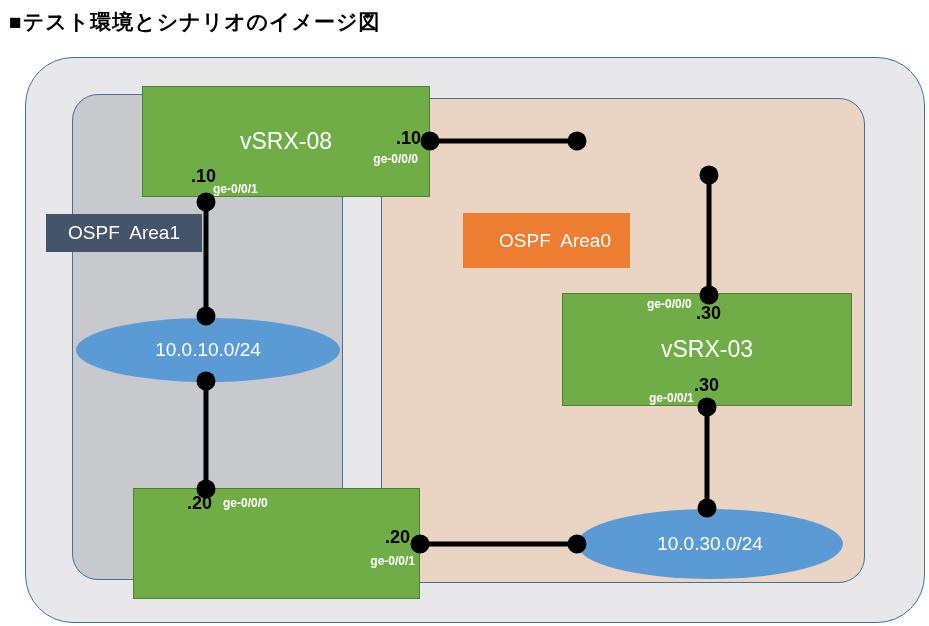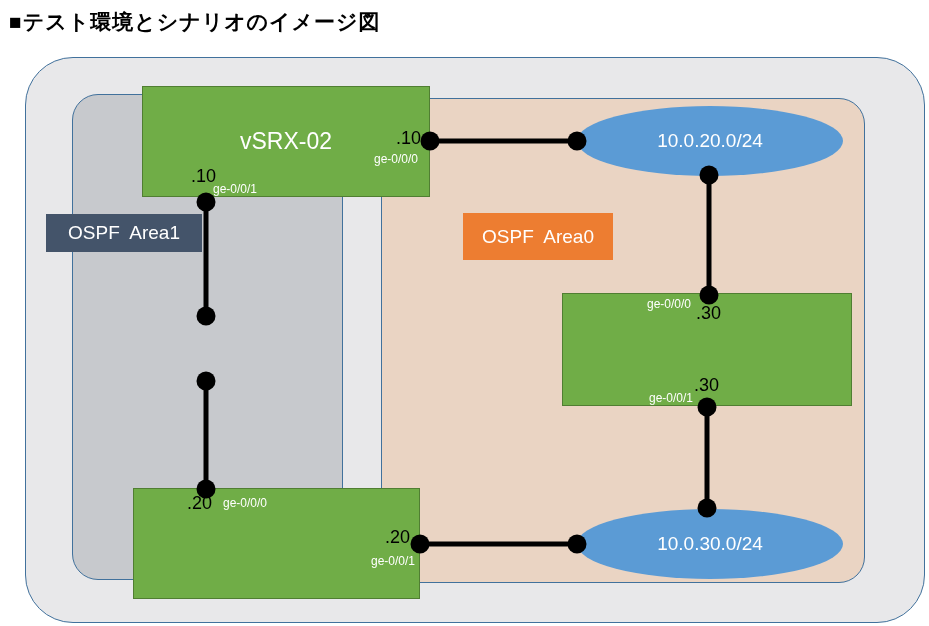--- a/index.html
+++ b/index.html
@@ -32,33 +32,33 @@
     border-radius:26px; box-sizing:border-box; z-index:1;
   }
   .area1{ left:72px; top:94px; width:271px; height:486px; background:var(--area1-fill);}
   .area0{ left:381px; top:98px; width:484px; height:485px; background:var(--area0-fill);}
   .arealabel{
     position:absolute; z-index:3; color:#fff; font-size:19px;
     display:flex; align-items:center; justify-content:center;
     white-space:pre; z-index:3;
   }
   .arealabel.a1{ left:46px; top:214px; width:156px; height:38px; background:var(--area1-label-bg);}
-  .arealabel.a0{ left:463px; top:213px; width:150px; height:47px; background:var(--area0-label-bg);}
+  .arealabel.a0{ left:463px; top:213px; width:150px; height:55px; background:var(--area0-label-bg);padding-left:17px;}
   .router{
     position:absolute; z-index:2;
     background:var(--router-fill);
     border:1.5px solid var(--router-border);
     box-sizing:border-box;
     display:flex; align-items:center; justify-content:center;
   }
   .router.r1{ left:142px; top:86px;  width:288px; height:111px; }
   .router.r2{ left:133px; top:488px; width:287px; height:111px; }
   .router.r3{ left:562px; top:293px; width:290px; height:113px; }
   .rname{ color:#fff; font-size:23px; }
-  .iflabel{ position:absolute; line-height:1; white-space:nowrap; }
+  .iflabel{ position:absolute; line-height:1; white-space:nowrap;font-weight:bold; }
   .ip{ color:#000; font-size:18px; }
   .ifname{ color:#fff; font-size:12px; }
   
   .r1 .ip-right{ right:8px; top:42px; }
   .r1 .if-right{ right:11px; top:66px; }
   .r1 .ip-bottom{ left:48px; top:80px; }
   .r1 .if-bottom{ left:70px; top:96px; }
   
   .r2 .ip-top{ left:53px; top:5px; }
   .r2 .if-top{ left:89px; top:8px; }
@@ -92,43 +92,44 @@
   <div class="title">■テスト環境とシナリオのイメージ図</div>
 
   <div class="outer"></div>
   <div class="area area1"></div>
   <div class="area area0"></div>
 
   <div class="arealabel a1">OSPF  Area1</div>
   <div class="arealabel a0">OSPF  Area0</div>
 
   <div class="router r1">
-    <span class="rname">vSRX-02</span>
+    <span class="rname">vSRX-08</span>
     <span class="iflabel ip ip-right">.10</span>
     <span class="iflabel ifname if-right">ge-0/0/0</span>
     <span class="iflabel ip ip-bottom">.10</span>
     <span class="iflabel ifname if-bottom">ge-0/0/1</span>
   </div>
 
   <div class="router r2">
     <span class="iflabel ip ip-top">.20</span>
     <span class="iflabel ifname if-top">ge-0/0/0</span>
     <span class="iflabel ip ip-right">.20</span>
     <span class="iflabel ifname if-right">ge-0/0/1</span>
   </div>
 
   <div class="router r3">
+    <span class="rname">vSRX-03</span>
     <span class="iflabel ifname if-top">ge-0/0/0</span>
     <span class="iflabel ip ip-top">.30</span>
     <span class="iflabel ip ip-bottom">.30</span>
     <span class="iflabel ifname if-bottom">ge-0/0/1</span>
   </div>
 
-  <div class="network net20">
-    <span>10.0.20.0/24</span>
+  <div class="network net10">
+    <span>10.0.10.0/24</span>
   </div>
   <div class="network net30">
     <span>10.0.30.0/24</span>
   </div>
 
   <svg class="links" width="929" height="626" viewBox="0 0 929 626">
     <g>
       <line x1="430" y1="141" x2="577" y2="141"></line>
       <circle cx="430" cy="141" r="9.5"></circle>
       <circle cx="577" cy="141" r="9.5"></circle>

